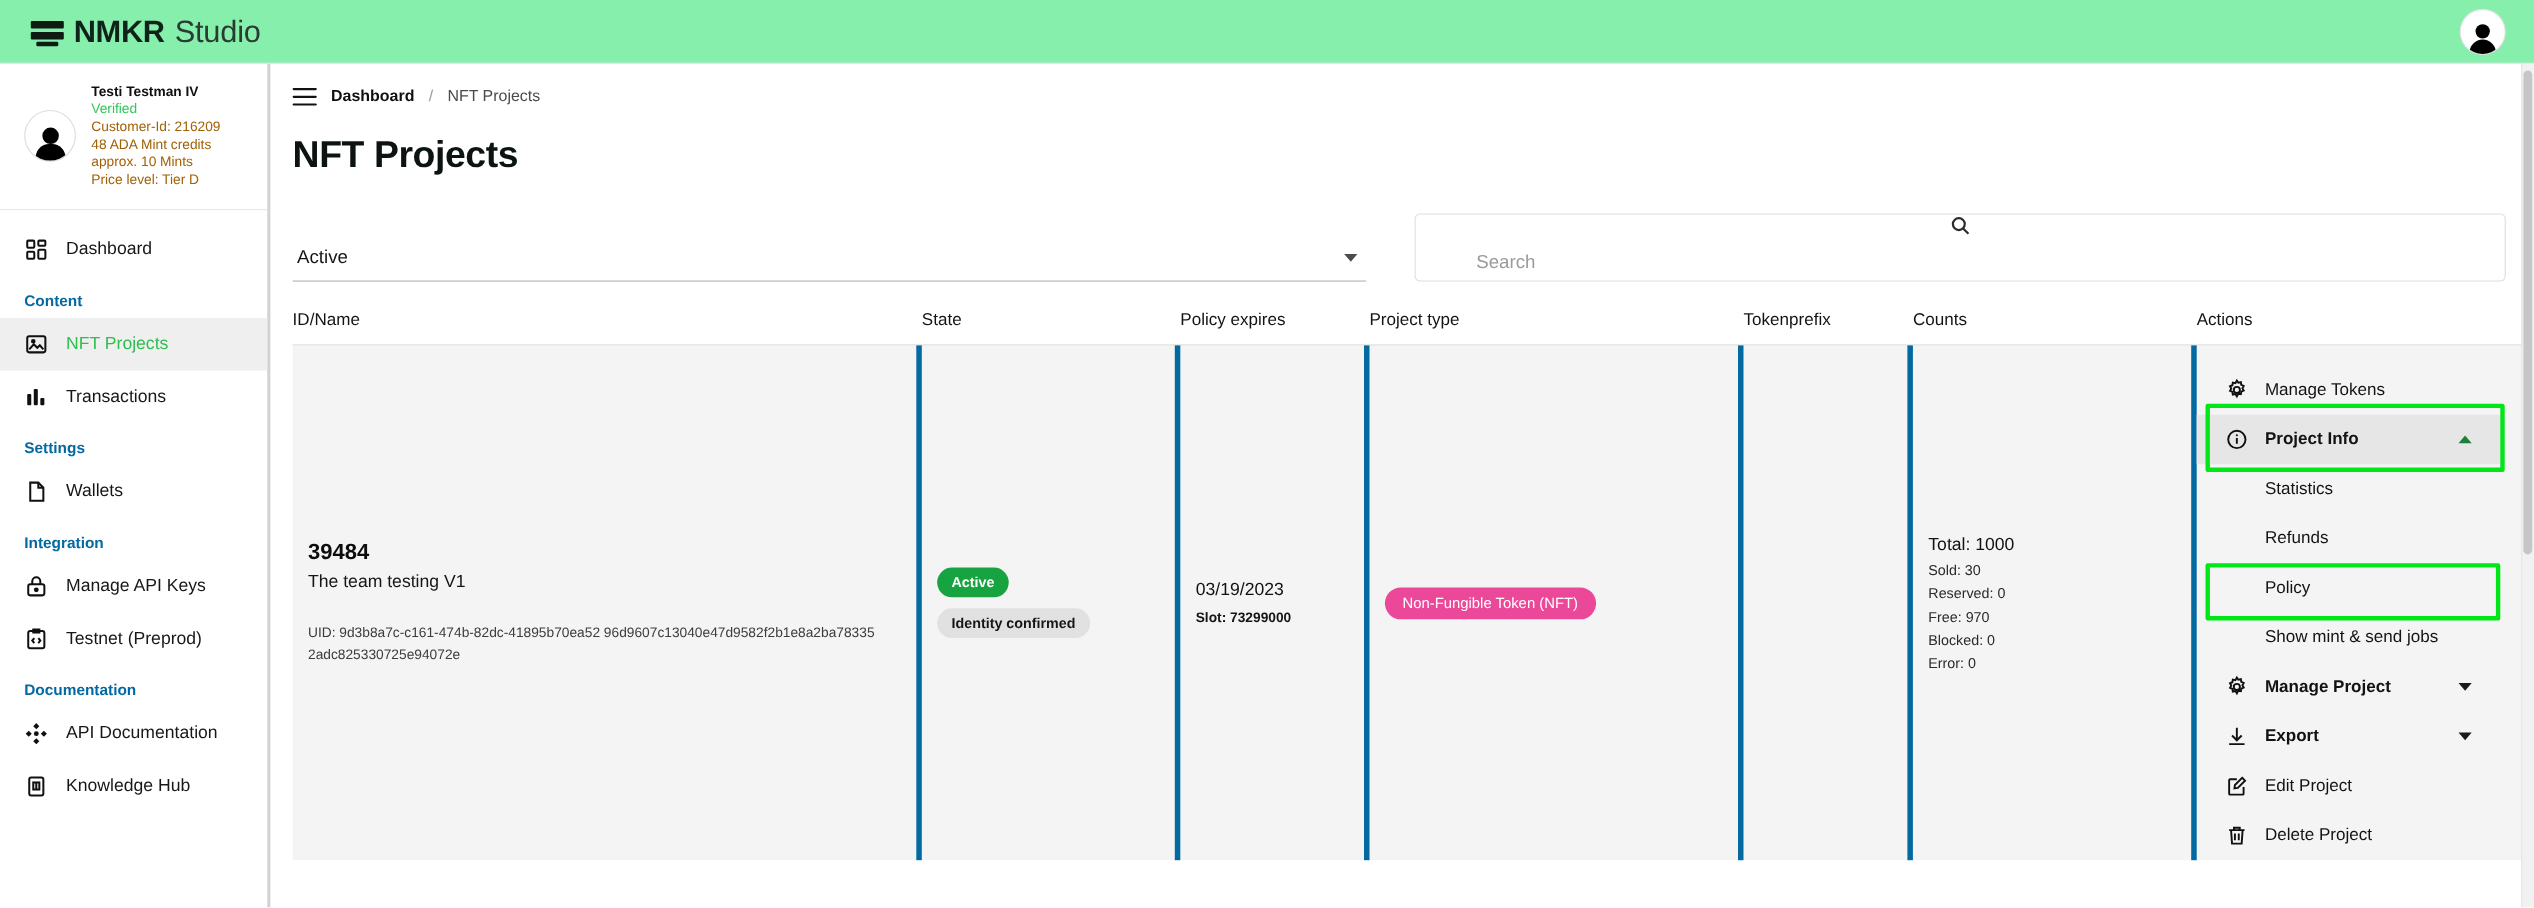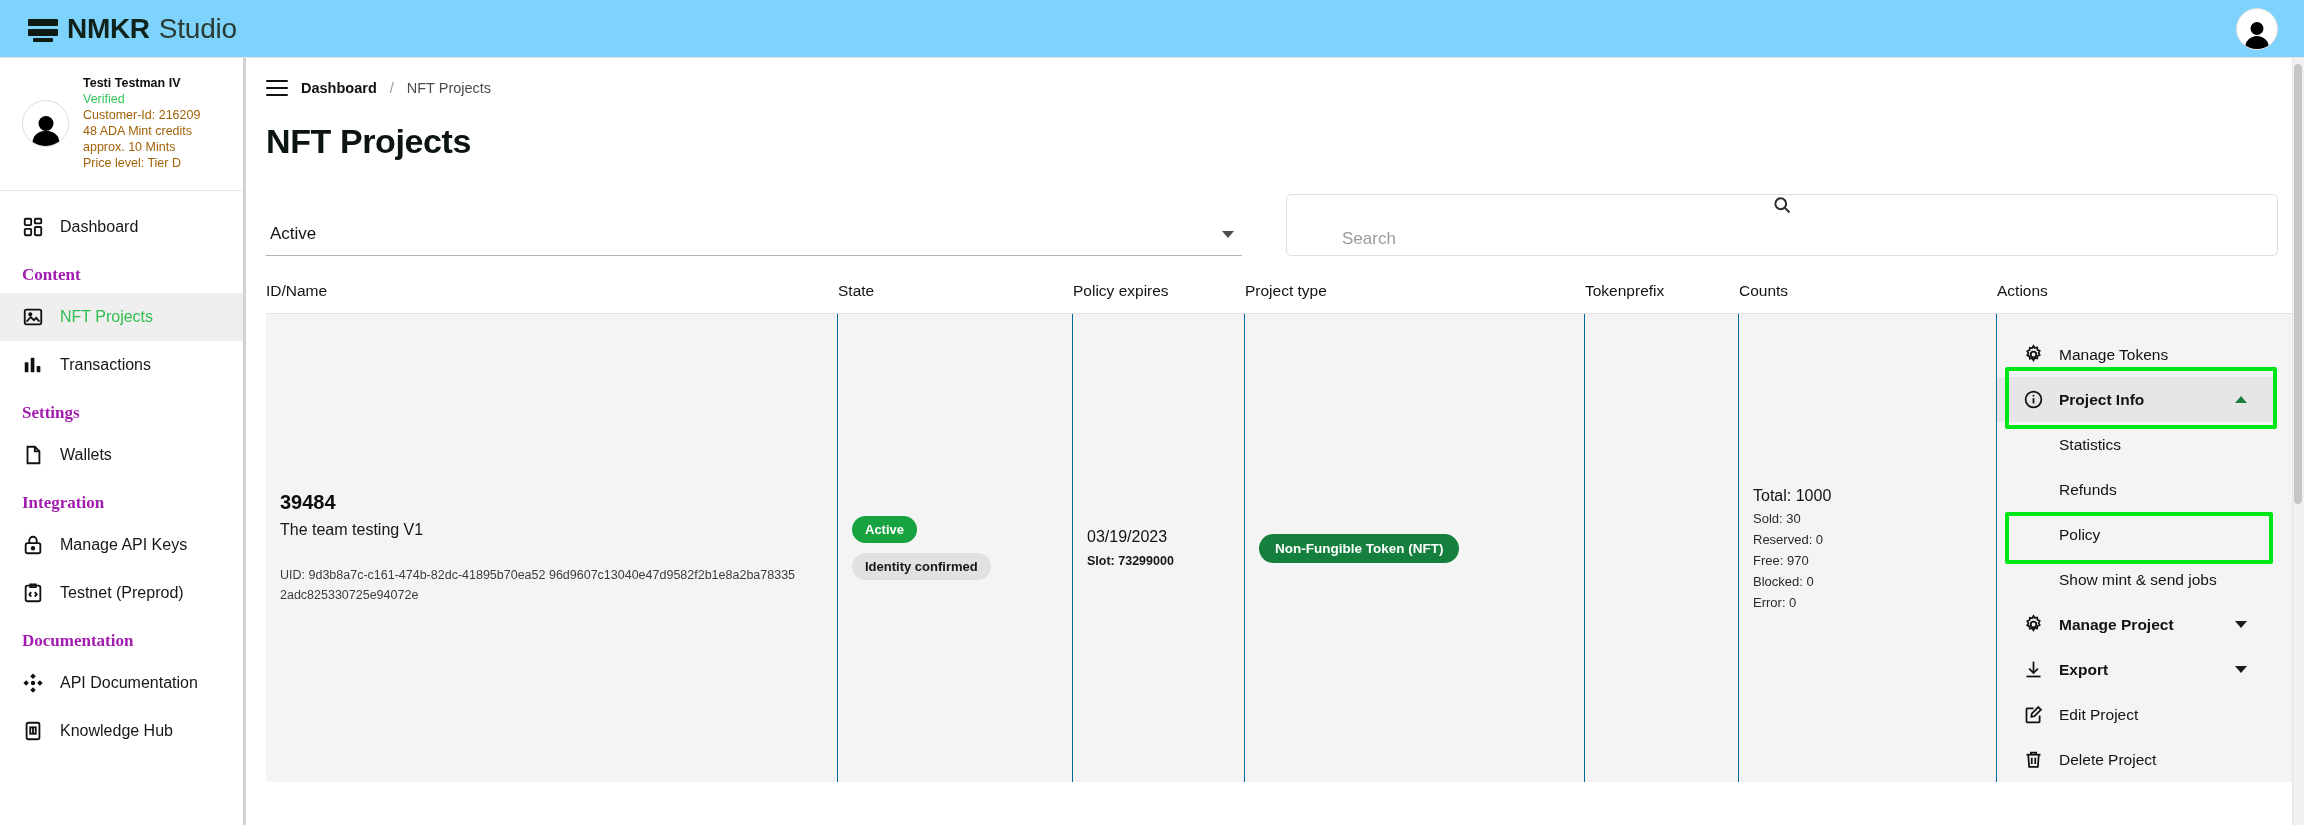--- a/index.html
+++ b/index.html
@@ -7,21 +7,21 @@
     width: 2304px; height: 825px;
     font-family: "Liberation Sans", sans-serif;
     background: #ffffff;
     overflow: hidden;
     -webkit-font-smoothing: antialiased;
   }
 
   
   .topbar {
     height: 58px;
-    background: #7dd3fc;
+    background: #86efac;
     border-bottom: 1px solid #e3e3e3;
     display: flex; align-items: center;
     padding: 0 26px 0 28px;
     position: relative;
   }
   .brand { display: flex; align-items: center; gap: 9px; }
   .brand-mark { width: 30px; height: 26px; position: relative; }
   .brand-mark i {
     position: absolute; left: 0; background: #0d1b12; border-radius: 1px;
   }
@@ -67,23 +67,22 @@
   .profile-pic .head { width: 15px; height: 15px; top: 4px; }
   .profile-pic .body { width: 27px; height: 20px; top: 19px; }
   .profile-lines { display: flex; flex-direction: column; gap: 2px; }
   .p-name { font-size: 12.5px; font-weight: 700; color: #0f0f0f; }
   .p-verified { font-size: 12.5px; color: #35c65a; }
   .p-line { font-size: 12.5px; color: #a16207; }
   .side-sep { height: 1px; background: #e6e6e6; margin: 4px 0 0; }
 
   .nav { padding-top: 12px; }
   .nav-group {
-    font-size: 17px; font-weight: 700; color: #a21caf;
+    font-size: 14px; font-weight: 700; color: #0369a1;
     padding: 14px 0 8px 22px;
-    font-family: Liberation Serif, serif;
   }
   .nav-item {
     display: flex; align-items: center; gap: 16px;
     height: 48px; padding-left: 22px; cursor: pointer;
     font-size: 16px; color: #171717;
   }
   .nav-item.active { background: #efefef; color: #2fbe4f; font-weight: 400; }
   .nav-item .ico { width: 22px; height: 22px; flex: none; display: block; }
 
   
@@ -144,38 +143,38 @@
   .c-pref  { width: 154px; }
   .c-cnt   { width: 258px; }
   .c-act   { width: 280px; }
 
   .trow {
     background: #f4f4f4;
     border-top: 1px solid #e2e2e2;
     min-height: 360px;
   }
   .trow > div {
-    border-right: 1px solid #0369a1;
+    border-right: 5px solid #0369a1;
     padding: 0 0 0 14px;
     display: flex; flex-direction: column; justify-content: center;
   }
   .trow > div.c-act { border-right: 0; padding: 0; justify-content: flex-end; }
 
   .pid   { font-size: 20px; font-weight: 700; color: #0d0d0d; }
   .pname { font-size: 16px; color: #161616; margin-top: 7px; }
   .puid  { font-size: 12.5px; color: #3c3c3c; margin-top: 27px; line-height: 1.55; word-break: break-all; max-width: 520px; }
 
   .badge {
     display: inline-flex; align-items: center; justify-content: center;
     border-radius: 14px; font-size: 13px; font-weight: 700;
     padding: 6px 13px; white-space: nowrap;
   }
   .badge-active  { background: #16a340; color: #fff; align-self: flex-start; }
   .badge-ident   { background: #e1e1e1; color: #161616; align-self: flex-start; margin-top: 10px; }
-  .badge-nft     { background: #15803d; color: #fff; align-self: flex-start; font-weight: 700; font-size: 13.5px; padding: 7px 16px; border-radius: 15px; }
+  .badge-nft     { background: #ec4899; color: #fff; align-self: flex-start; font-weight: 400; font-size: 13.5px; padding: 7px 16px; border-radius: 15px; }
 
   .pol-date { font-size: 16px; color: #121212; }
   .pol-slot { font-size: 12.5px; font-weight: 700; color: #161616; margin-top: 8px; }
 
   .cnt-total { font-size: 16px; color: #121212; }
   .cnt-line  { font-size: 13px; color: #2a2a2a; margin-top: 6px; }
 
   
   .actions { padding: 18px 0 0 0; position: relative; }
   .act-item {

